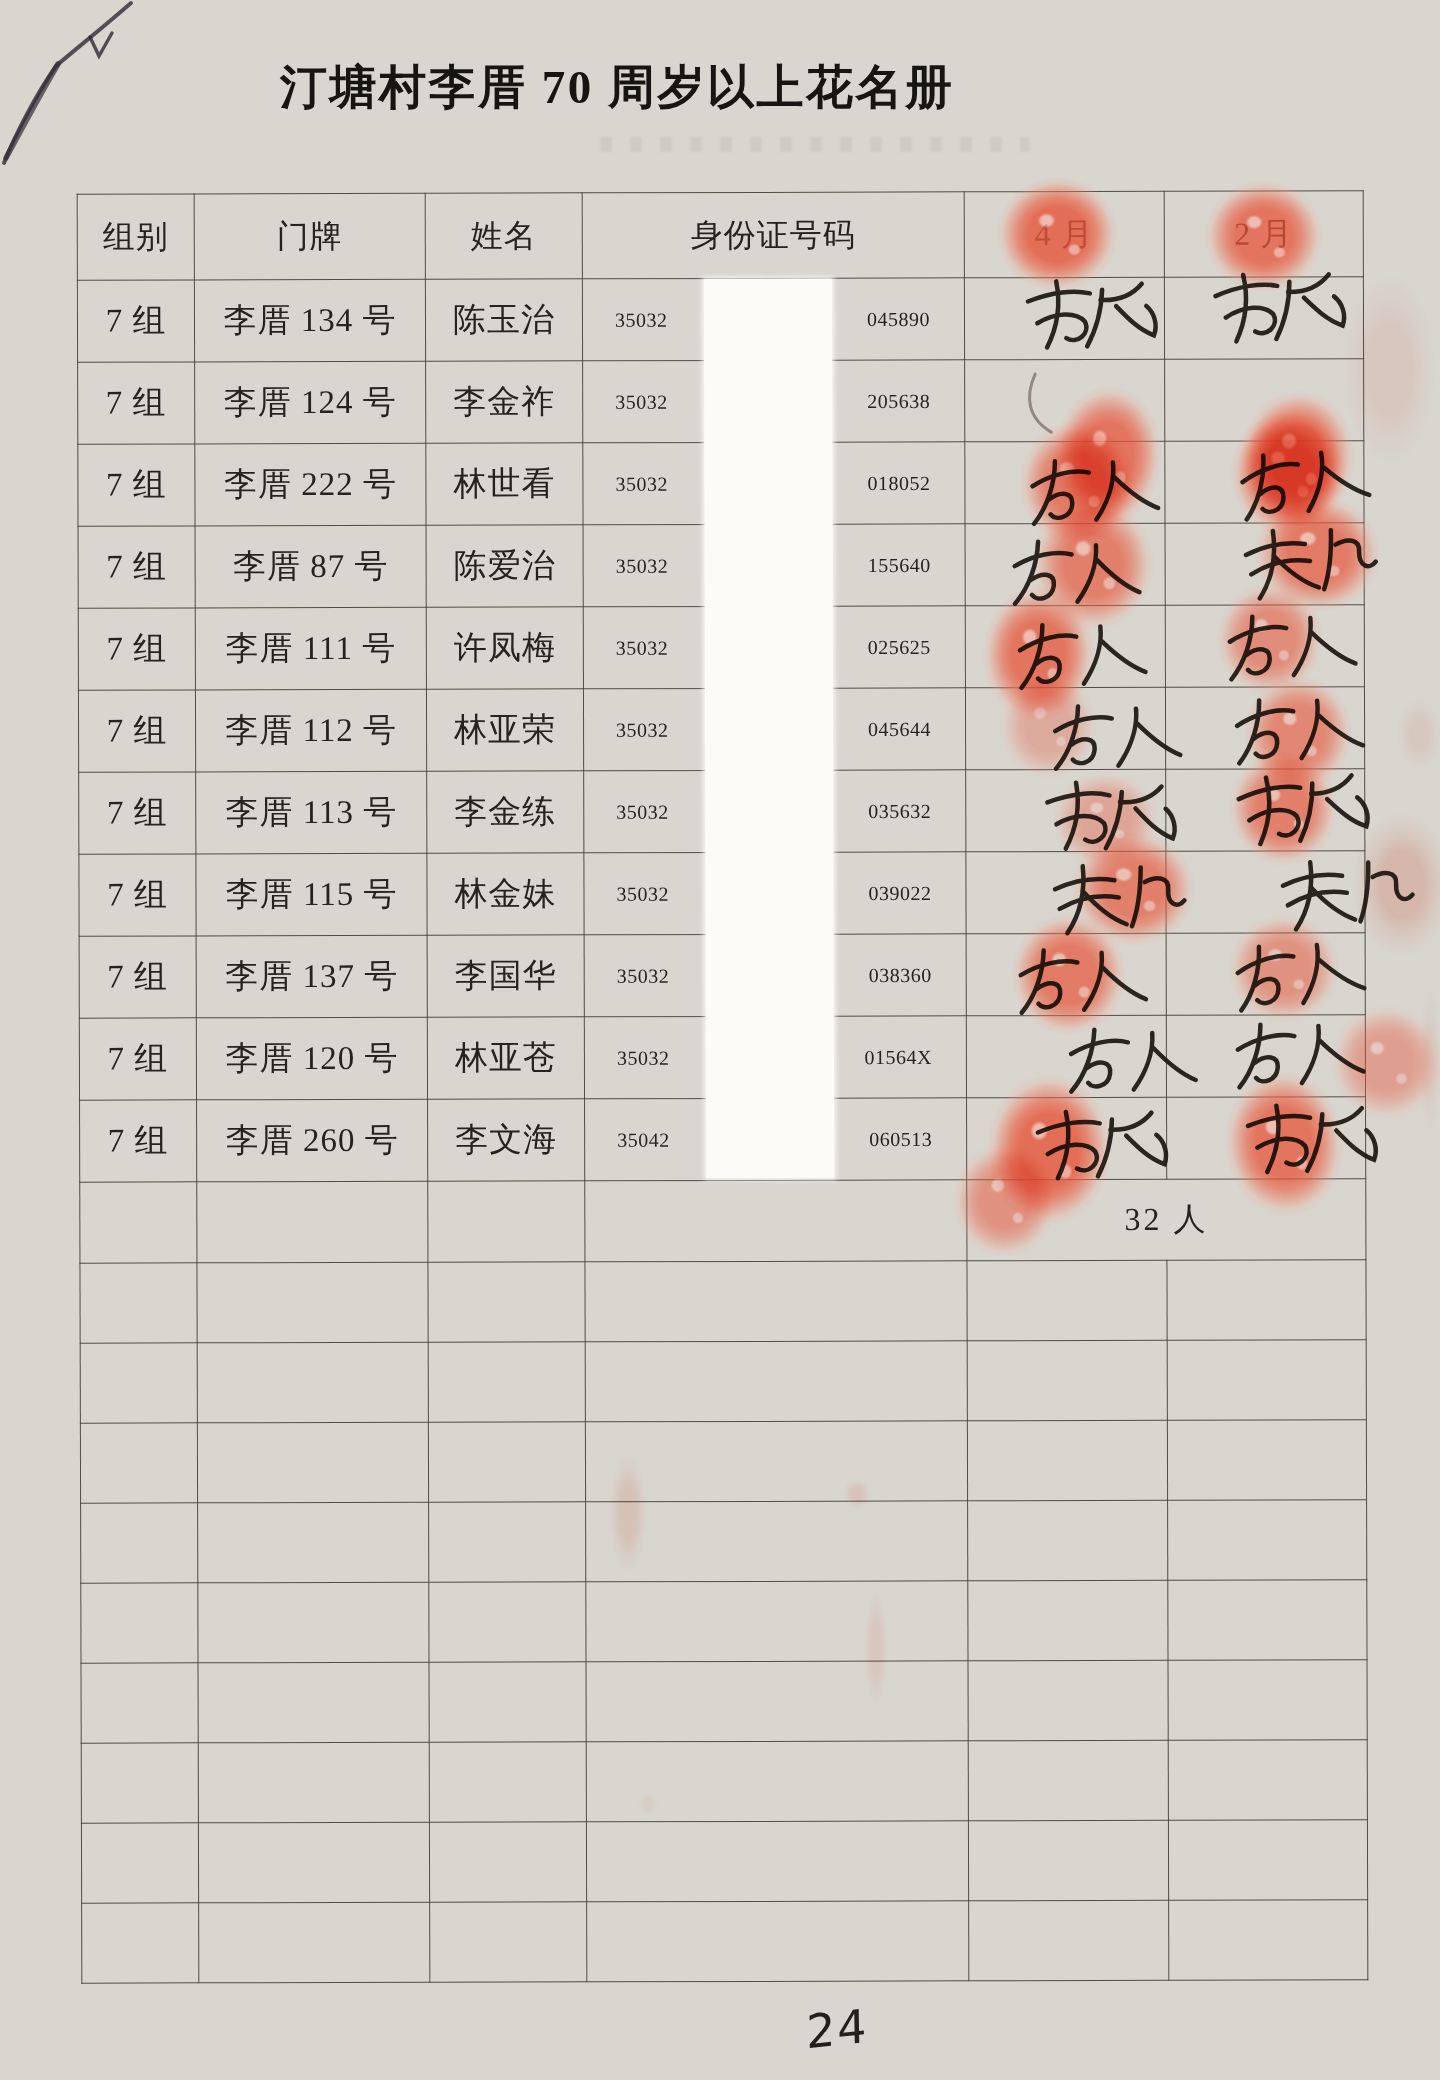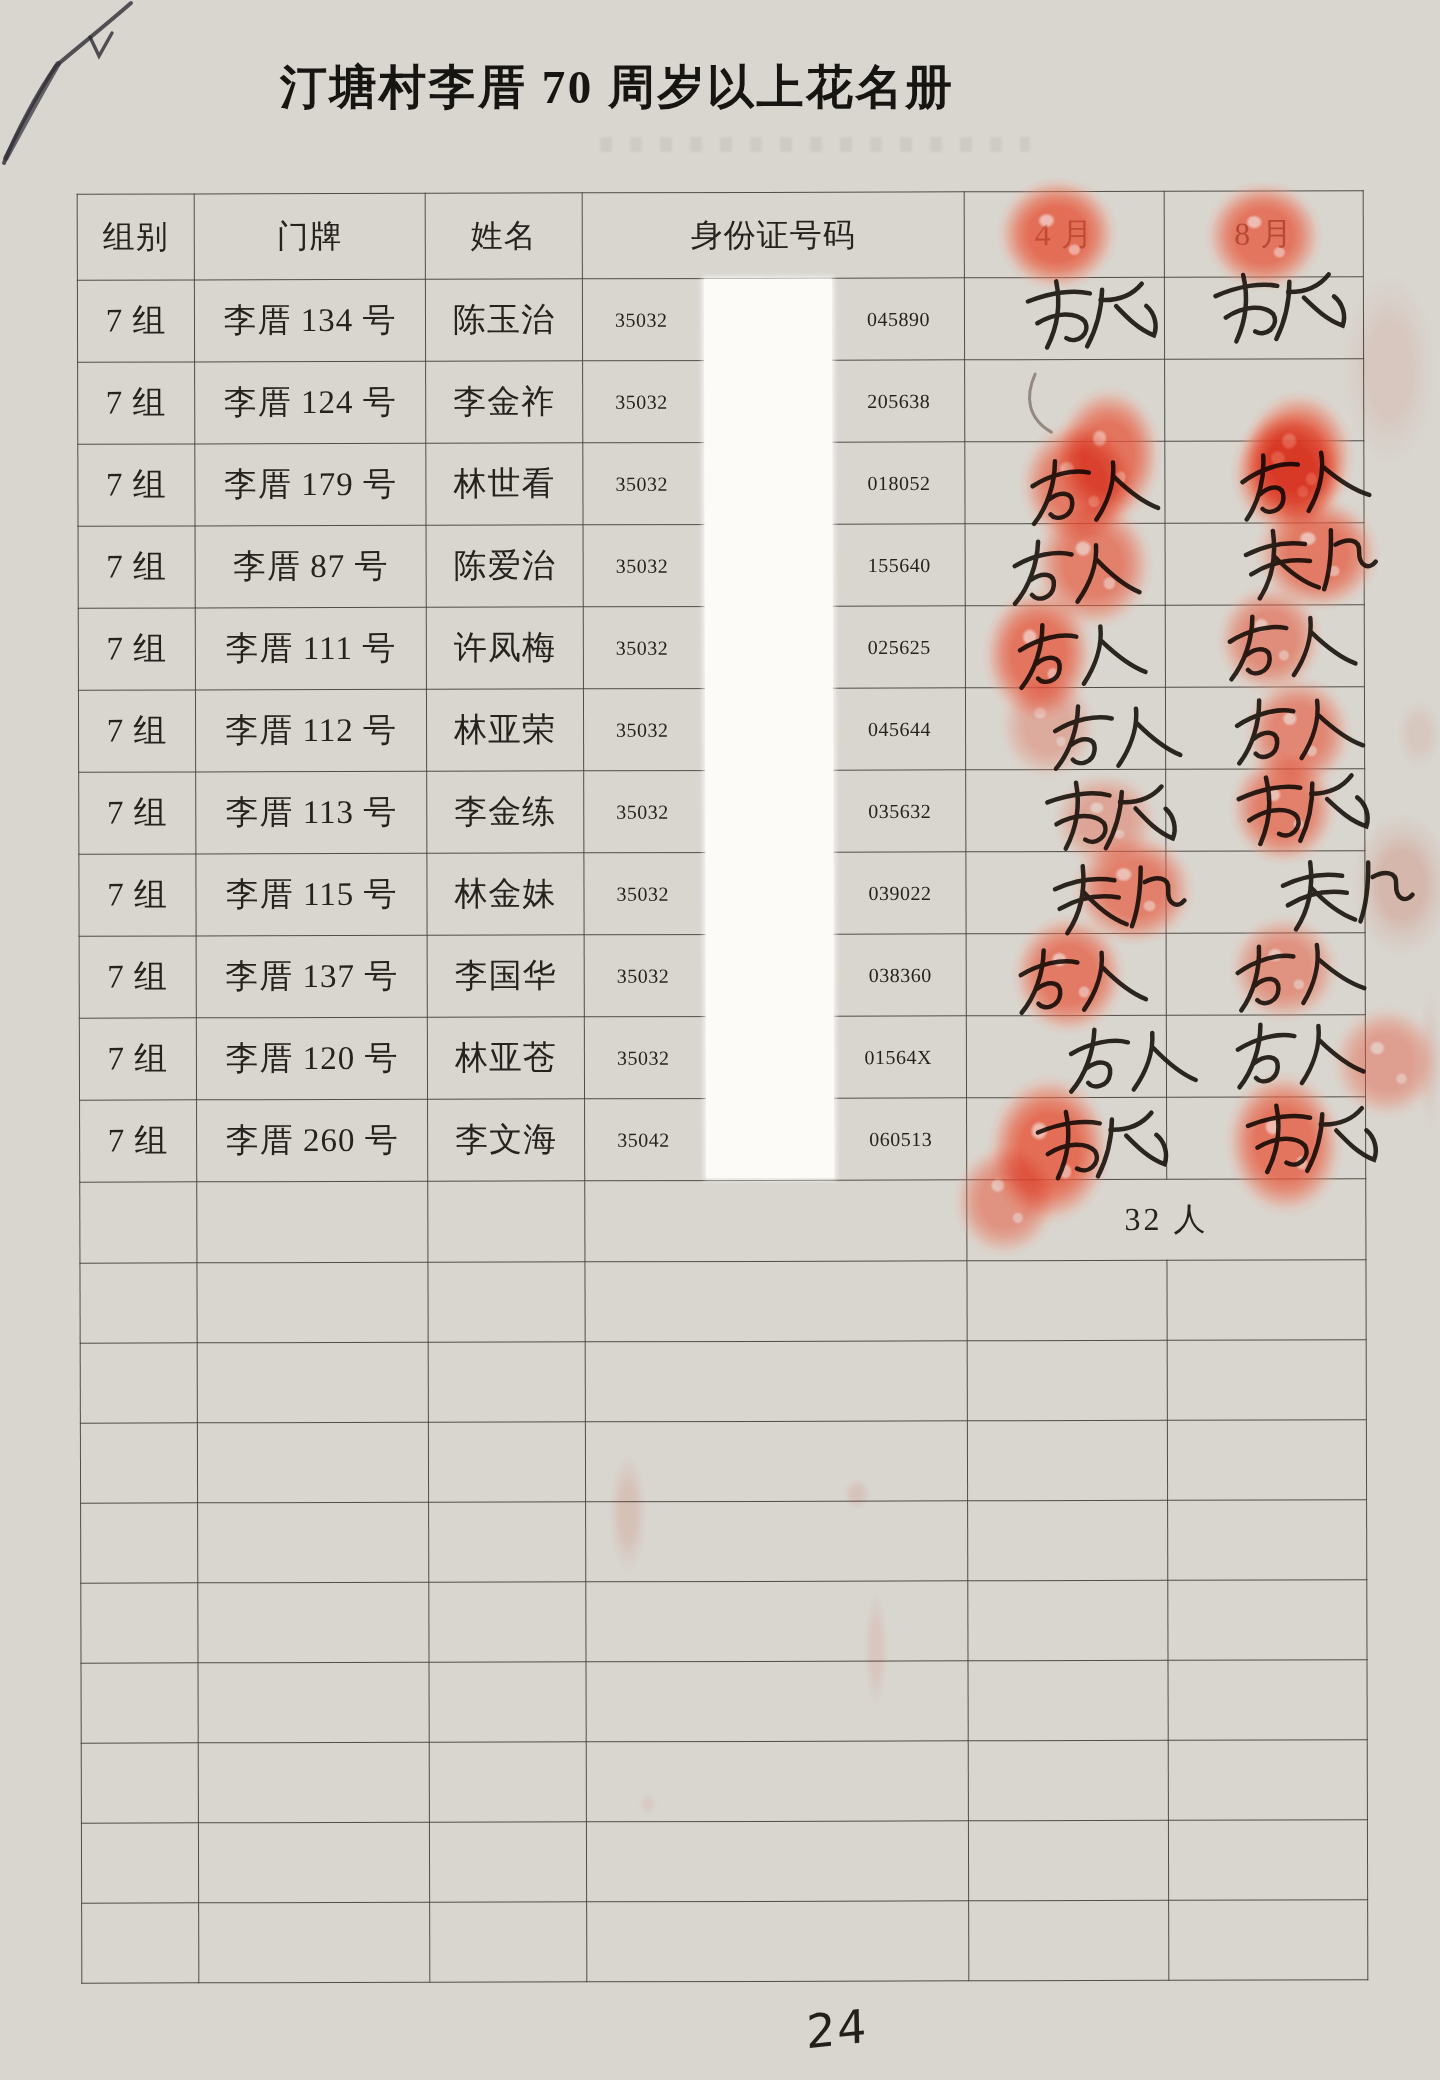--- a/index.html
+++ b/index.html
@@ -81,21 +81,21 @@
           <col style="width: 200px;">
           <col style="width: 199px;">
         </colgroup>
         <thead>
           <tr style="height: 86px;">
             <th>组别</th>
             <th>门牌</th>
             <th>姓名</th>
             <th>身份证号码</th>
             <th>4 月</th>
-            <th>8 月</th>
+            <th>2 月</th>
           </tr>
         </thead>
         <tbody>
           <tr style="height: 82px;">
             <td>7 组</td>
             <td>李厝 134 号</td>
             <td>陈玉治</td>
             <td class="id-cell">
               <span class="a">35032</span>
               <span class="b">045890</span>
@@ -109,21 +109,21 @@
             <td>李金祚</td>
             <td class="id-cell">
               <span class="a">35032</span>
               <span class="b">205638</span>
             </td>
             <td></td>
             <td></td>
           </tr>
           <tr style="height: 82px;">
             <td>7 组</td>
-            <td>李厝 179 号</td>
+            <td>李厝 222 号</td>
             <td>林世看</td>
             <td class="id-cell">
               <span class="a">35032</span>
               <span class="b">018052</span>
             </td>
             <td></td>
             <td></td>
           </tr>
           <tr style="height: 82px;">
             <td>7 组</td>

